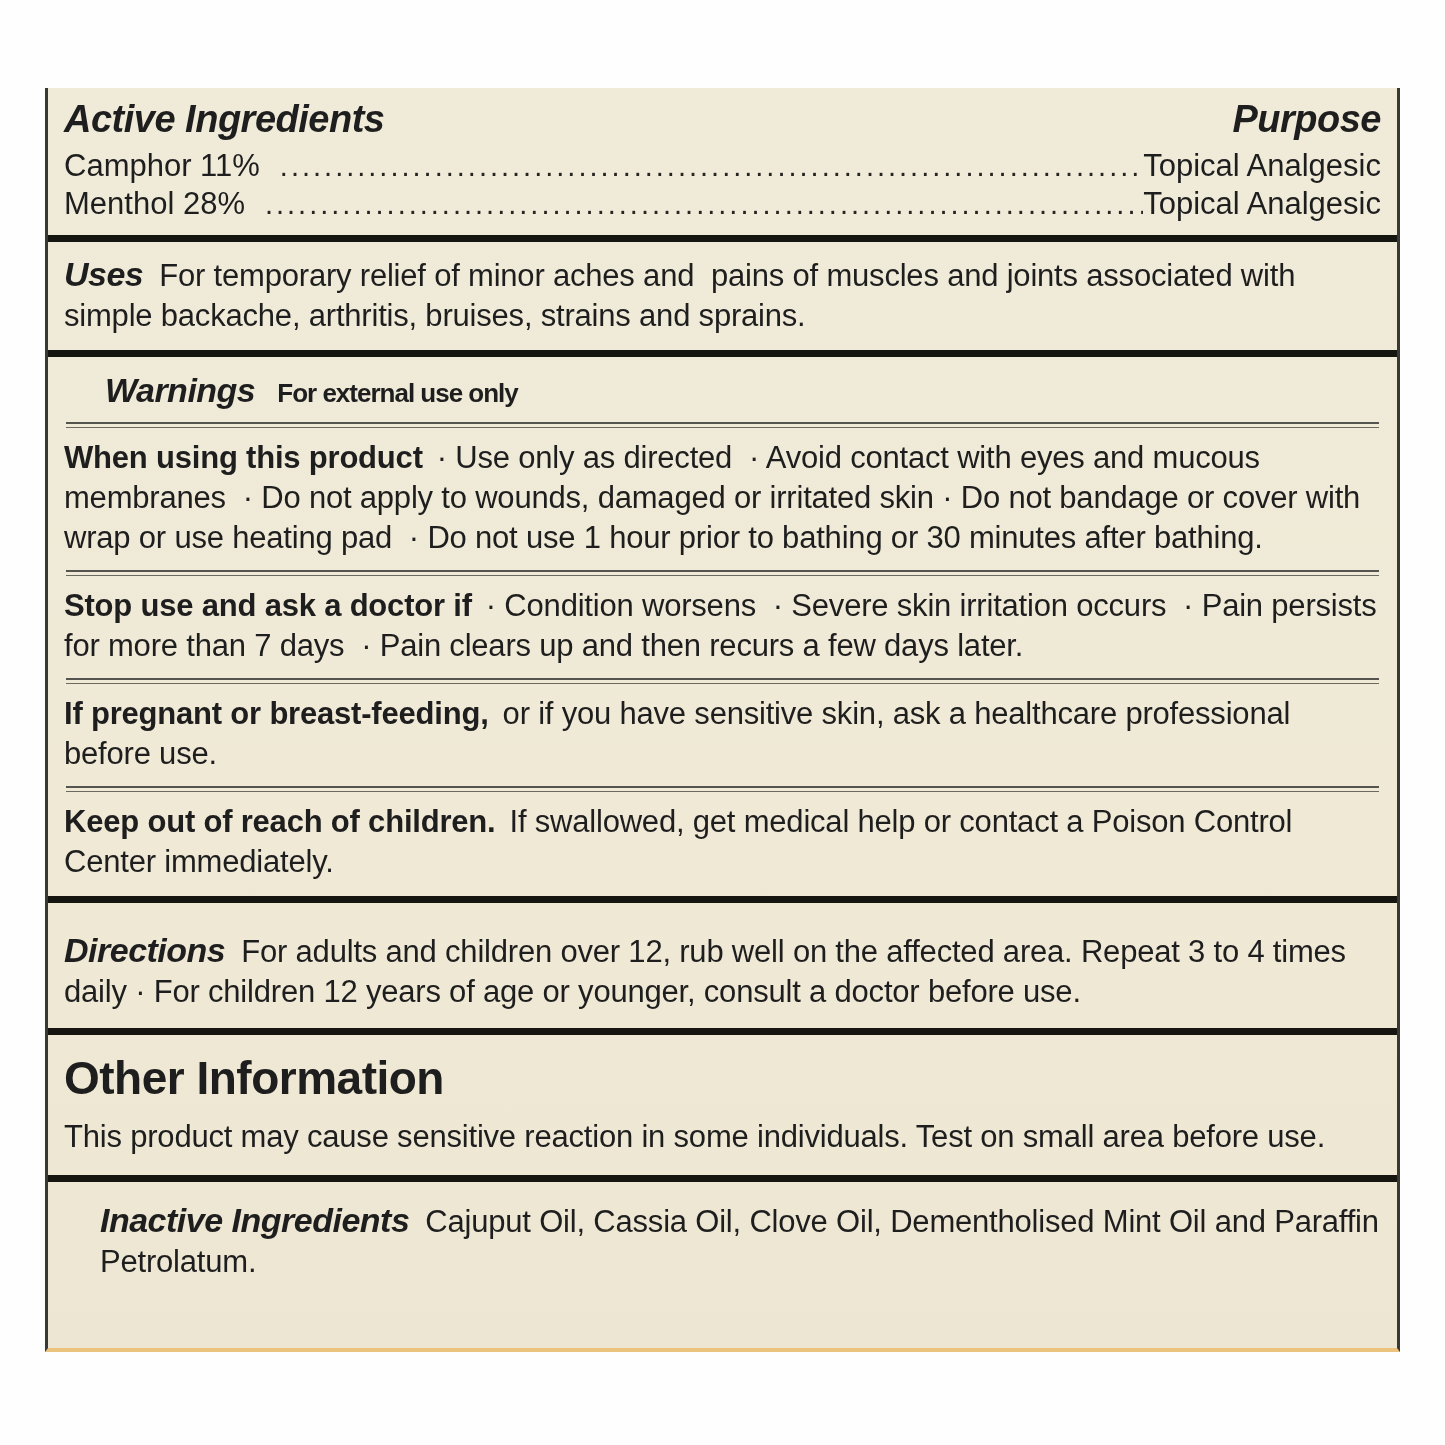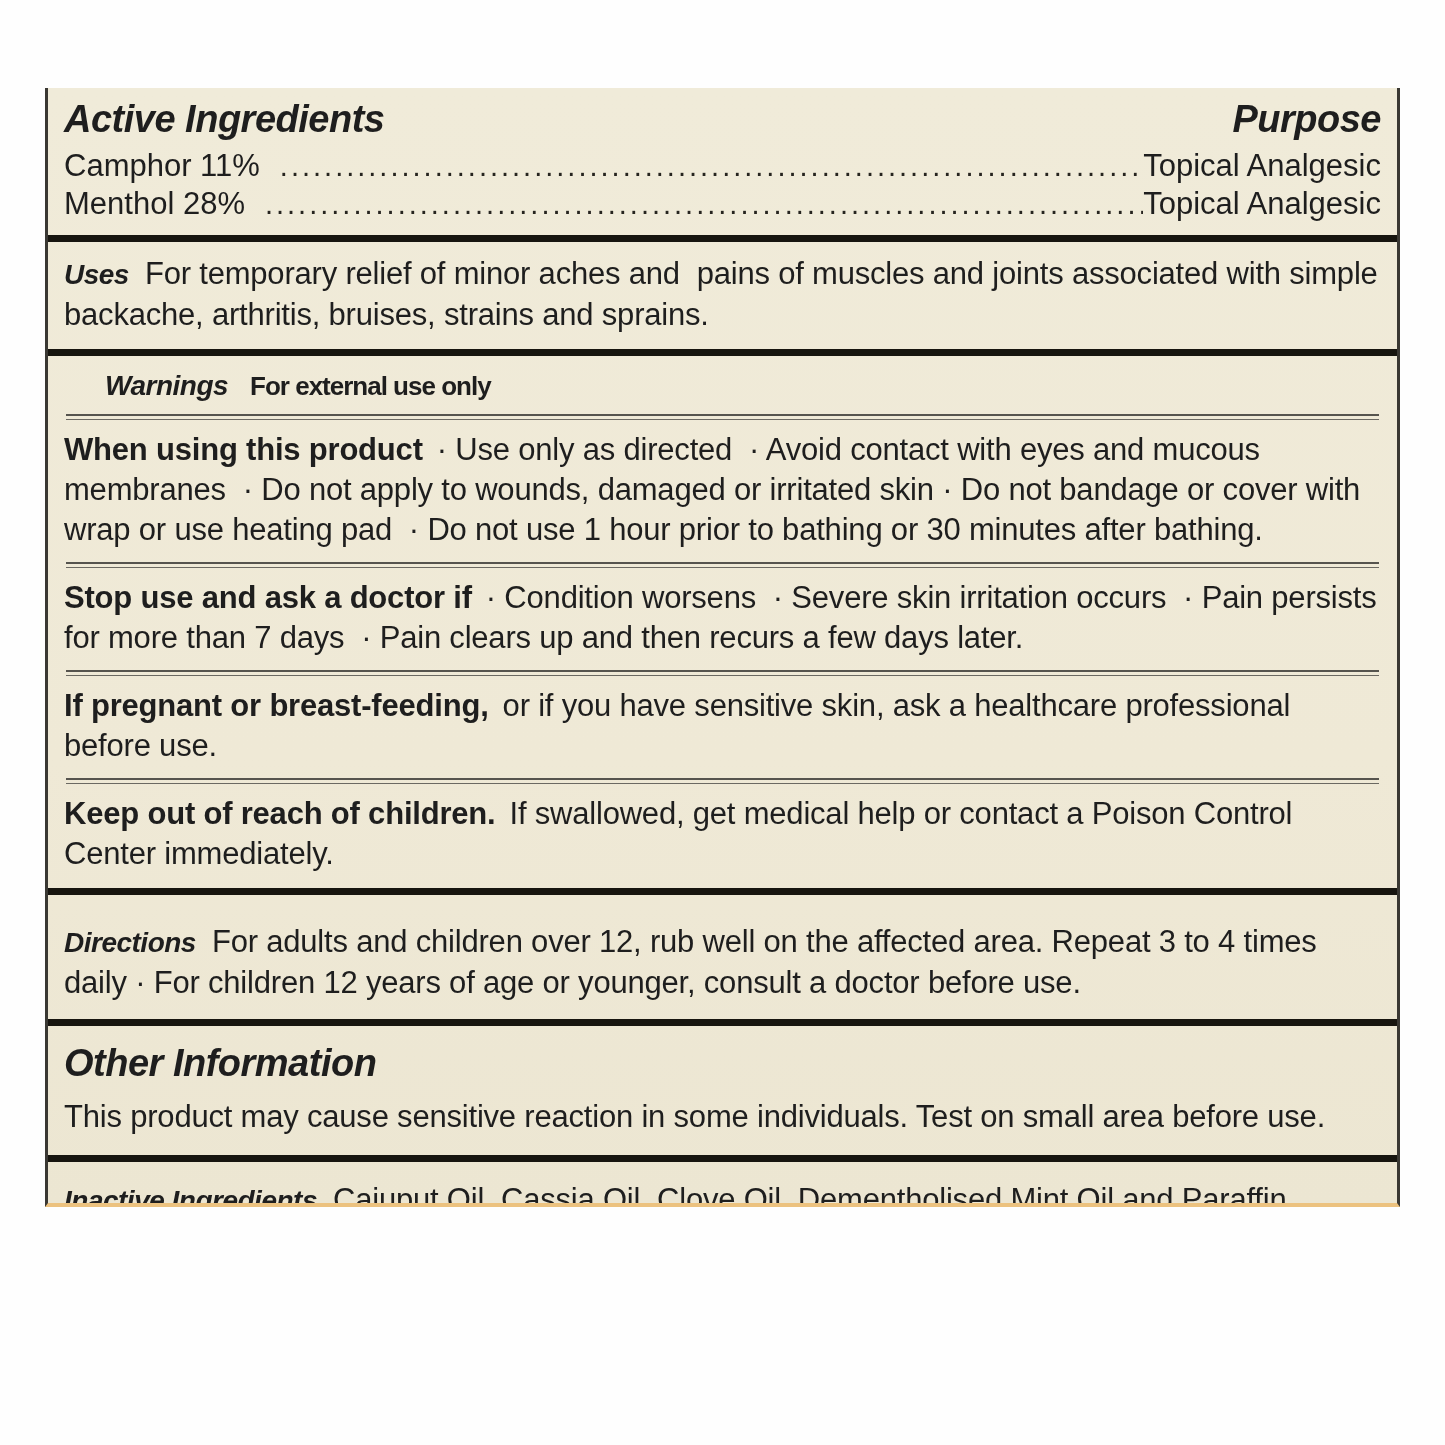--- a/index.html
+++ b/index.html
@@ -9,21 +9,21 @@
     height: 1445px;
     background: #fefefe;
     font-family: "Liberation Sans", sans-serif;
     color: #1e1e1e;
   }
   .label {
     position: absolute;
     left: 45px;
     top: 88px;
     width: 1355px;
-    height: 1119px;
+    height: 1264px;
     box-sizing: border-box;
     background: linear-gradient(180deg, #f0ebd9 0%, #efe9d6 60%, #ece6d2 100%);
     border-left: 3px solid #3a3833;
     border-right: 3px solid #3a3833;
     border-bottom: 4px solid #ecc27f;
     overflow: hidden;
   }
   .sec { padding: 0 16px; }
 
   
@@ -31,30 +31,29 @@
     display: flex;
     justify-content: space-between;
     align-items: baseline;
     font-size: 38px;
     font-weight: bold;
     font-style: italic;
     letter-spacing: -0.5px;
     margin-bottom: 6px;
   }
   .h-inline {
-    font-size: 28px;
+    font-size: 34px;
     font-weight: bold;
     font-style: italic;
     letter-spacing: -0.5px;
     margin-right: 16px;
   }
   .h-block {
-    font-size: 38px;
+    font-size: 46px;
     font-weight: bold;
-    font-style: italic;
     letter-spacing: -0.5px;
     margin: 0 0 12px 0;
   }
   .subhead {
     font-size: 26px;
     font-weight: bold;
     letter-spacing: -1px;
     margin-left: 22px;
   }
 
@@ -100,21 +99,21 @@
     height: 3px;
     border-top: 2px solid #56544e;
     border-bottom: 1px solid #6b6962;
     margin: 0 2px;
   }
 
   .uses { padding: 12px 16px 14px; }
   .warn-head { margin: 14px 0 12px; display: flex; align-items: baseline; }
   .dir { padding: 27px 16px 16px; }
   .other { padding: 16px 16px 18px; }
-  .inact { padding: 18px 16px 0; }
+  .inact { padding: 18px 16px 0; margin-left: 36px; }
 </style>
 </head>
 <body>
 
 <div class="label">
 
   <section class="sec ai">
     <div class="h-row">
         <span>Active Ingredients</span>
         <span>Purpose</span>

